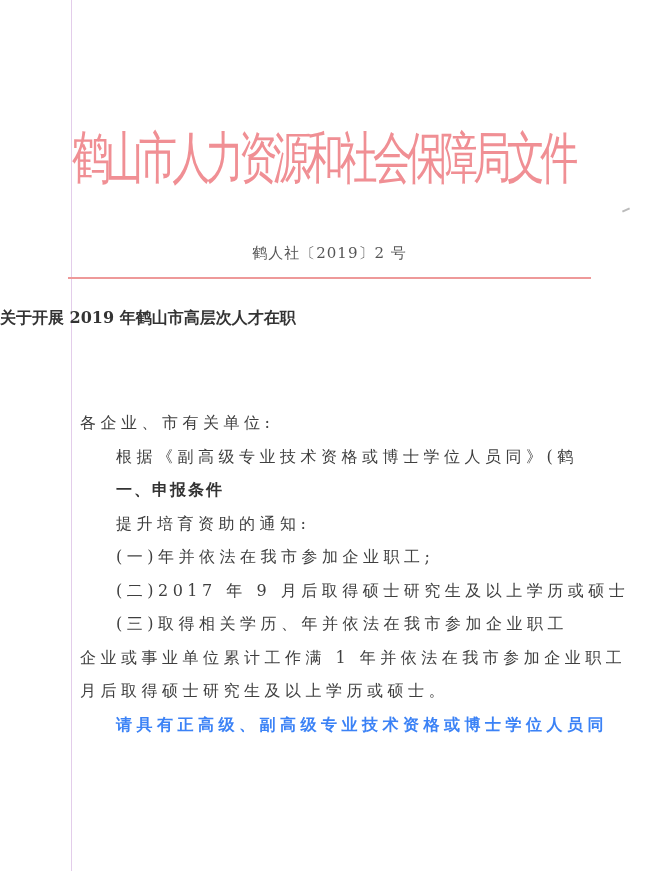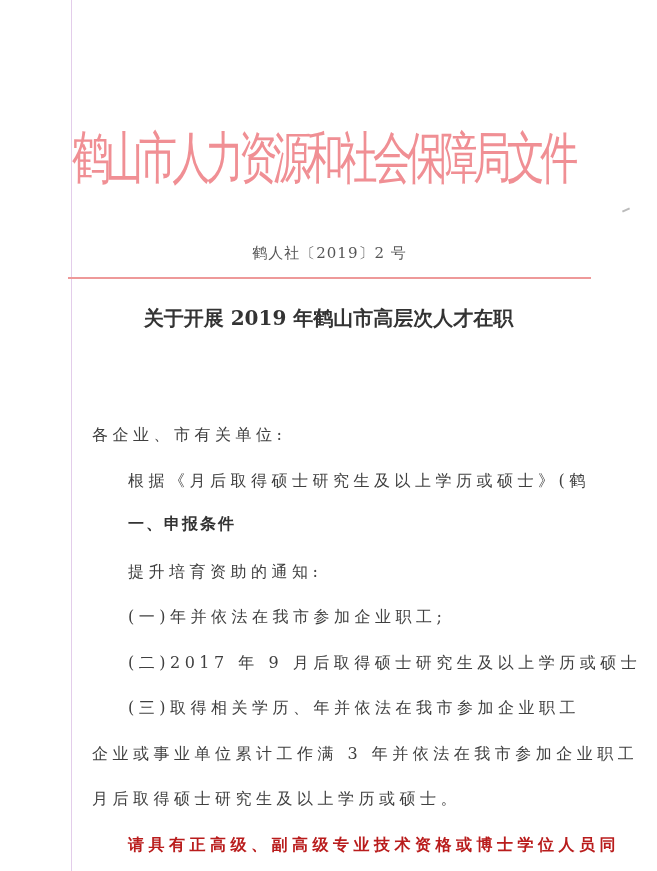--- a/index.html
+++ b/index.html
@@ -54,52 +54,51 @@
       top: 277px;
       width: 523px;
       height: 2px;
       background: #ee9999;
     }
     .doc-title {
       position: absolute;
       left: 0;
       width: 657px;
       top: 302px;
-      text-align: center;
+      text-align: left;
       font-weight: bold;
-      font-size: 20px;
+      font-size: 16px;
       line-height: 32px;
       color: #333;
     }
     .doc-title .line1 { display: block; padding-left: 0px; }
     .doc-title .line2 { display: block; }
     .body-text {
       position: absolute;
       left: 80px;
       top: 406px;
       width: 500px;
       font-size: 16px;
       line-height: 33.5px;
       color: #3f3f3f;
       letter-spacing: 4.5px;
     }
     .body-text p {
-      margin: 12px;
+      margin: 0;
       white-space: nowrap;
     }
     .indent { padding-left: 36px; }
     .heading {
       font-weight: bold;
       color: #333;
       letter-spacing: 2px;
-      font-family: Liberation Mono, monospace;
     }
     .bold-para {
       font-weight: bold;
-      color: #b91c1c;
+      color: #3b82f6;
     }
     .speck {
       position: absolute;
       left: 622px;
       top: 209px;
       width: 8px;
       height: 2px;
       background: #bbb;
       transform: rotate(-25deg);
     }
@@ -116,22 +115,22 @@
 <div class="doc-number">鹤人社〔2019〕2 号</div>
 
 <div class="red-rule"></div>
 
 <div class="doc-title">
   <span class="line1">关于开展 2019 年鹤山市高层次人才在职</span>
 </div>
 
 <div class="body-text">
   <p>各企业、市有关单位:</p>
-  <p class="indent">根据《月后取得硕士研究生及以上学历或硕士》(鹤</p>
+  <p class="indent">根据《副高级专业技术资格或博士学位人员同》(鹤</p>
   <p class="indent heading">一、申报条件</p>
   <p class="indent">提升培育资助的通知:</p>
   <p class="indent">(一)年并依法在我市参加企业职工;</p>
   <p class="indent">(二)2017 年 9 月后取得硕士研究生及以上学历或硕士</p>
   <p class="indent">(三)取得相关学历、年并依法在我市参加企业职工</p>
-  <p>企业或事业单位累计工作满 3 年并依法在我市参加企业职工</p>
+  <p>企业或事业单位累计工作满 1 年并依法在我市参加企业职工</p>
   <p>月后取得硕士研究生及以上学历或硕士。</p>
   <p class="indent bold-para">请具有正高级、副高级专业技术资格或博士学位人员同</p>
 </div>
 
 </body></html>

